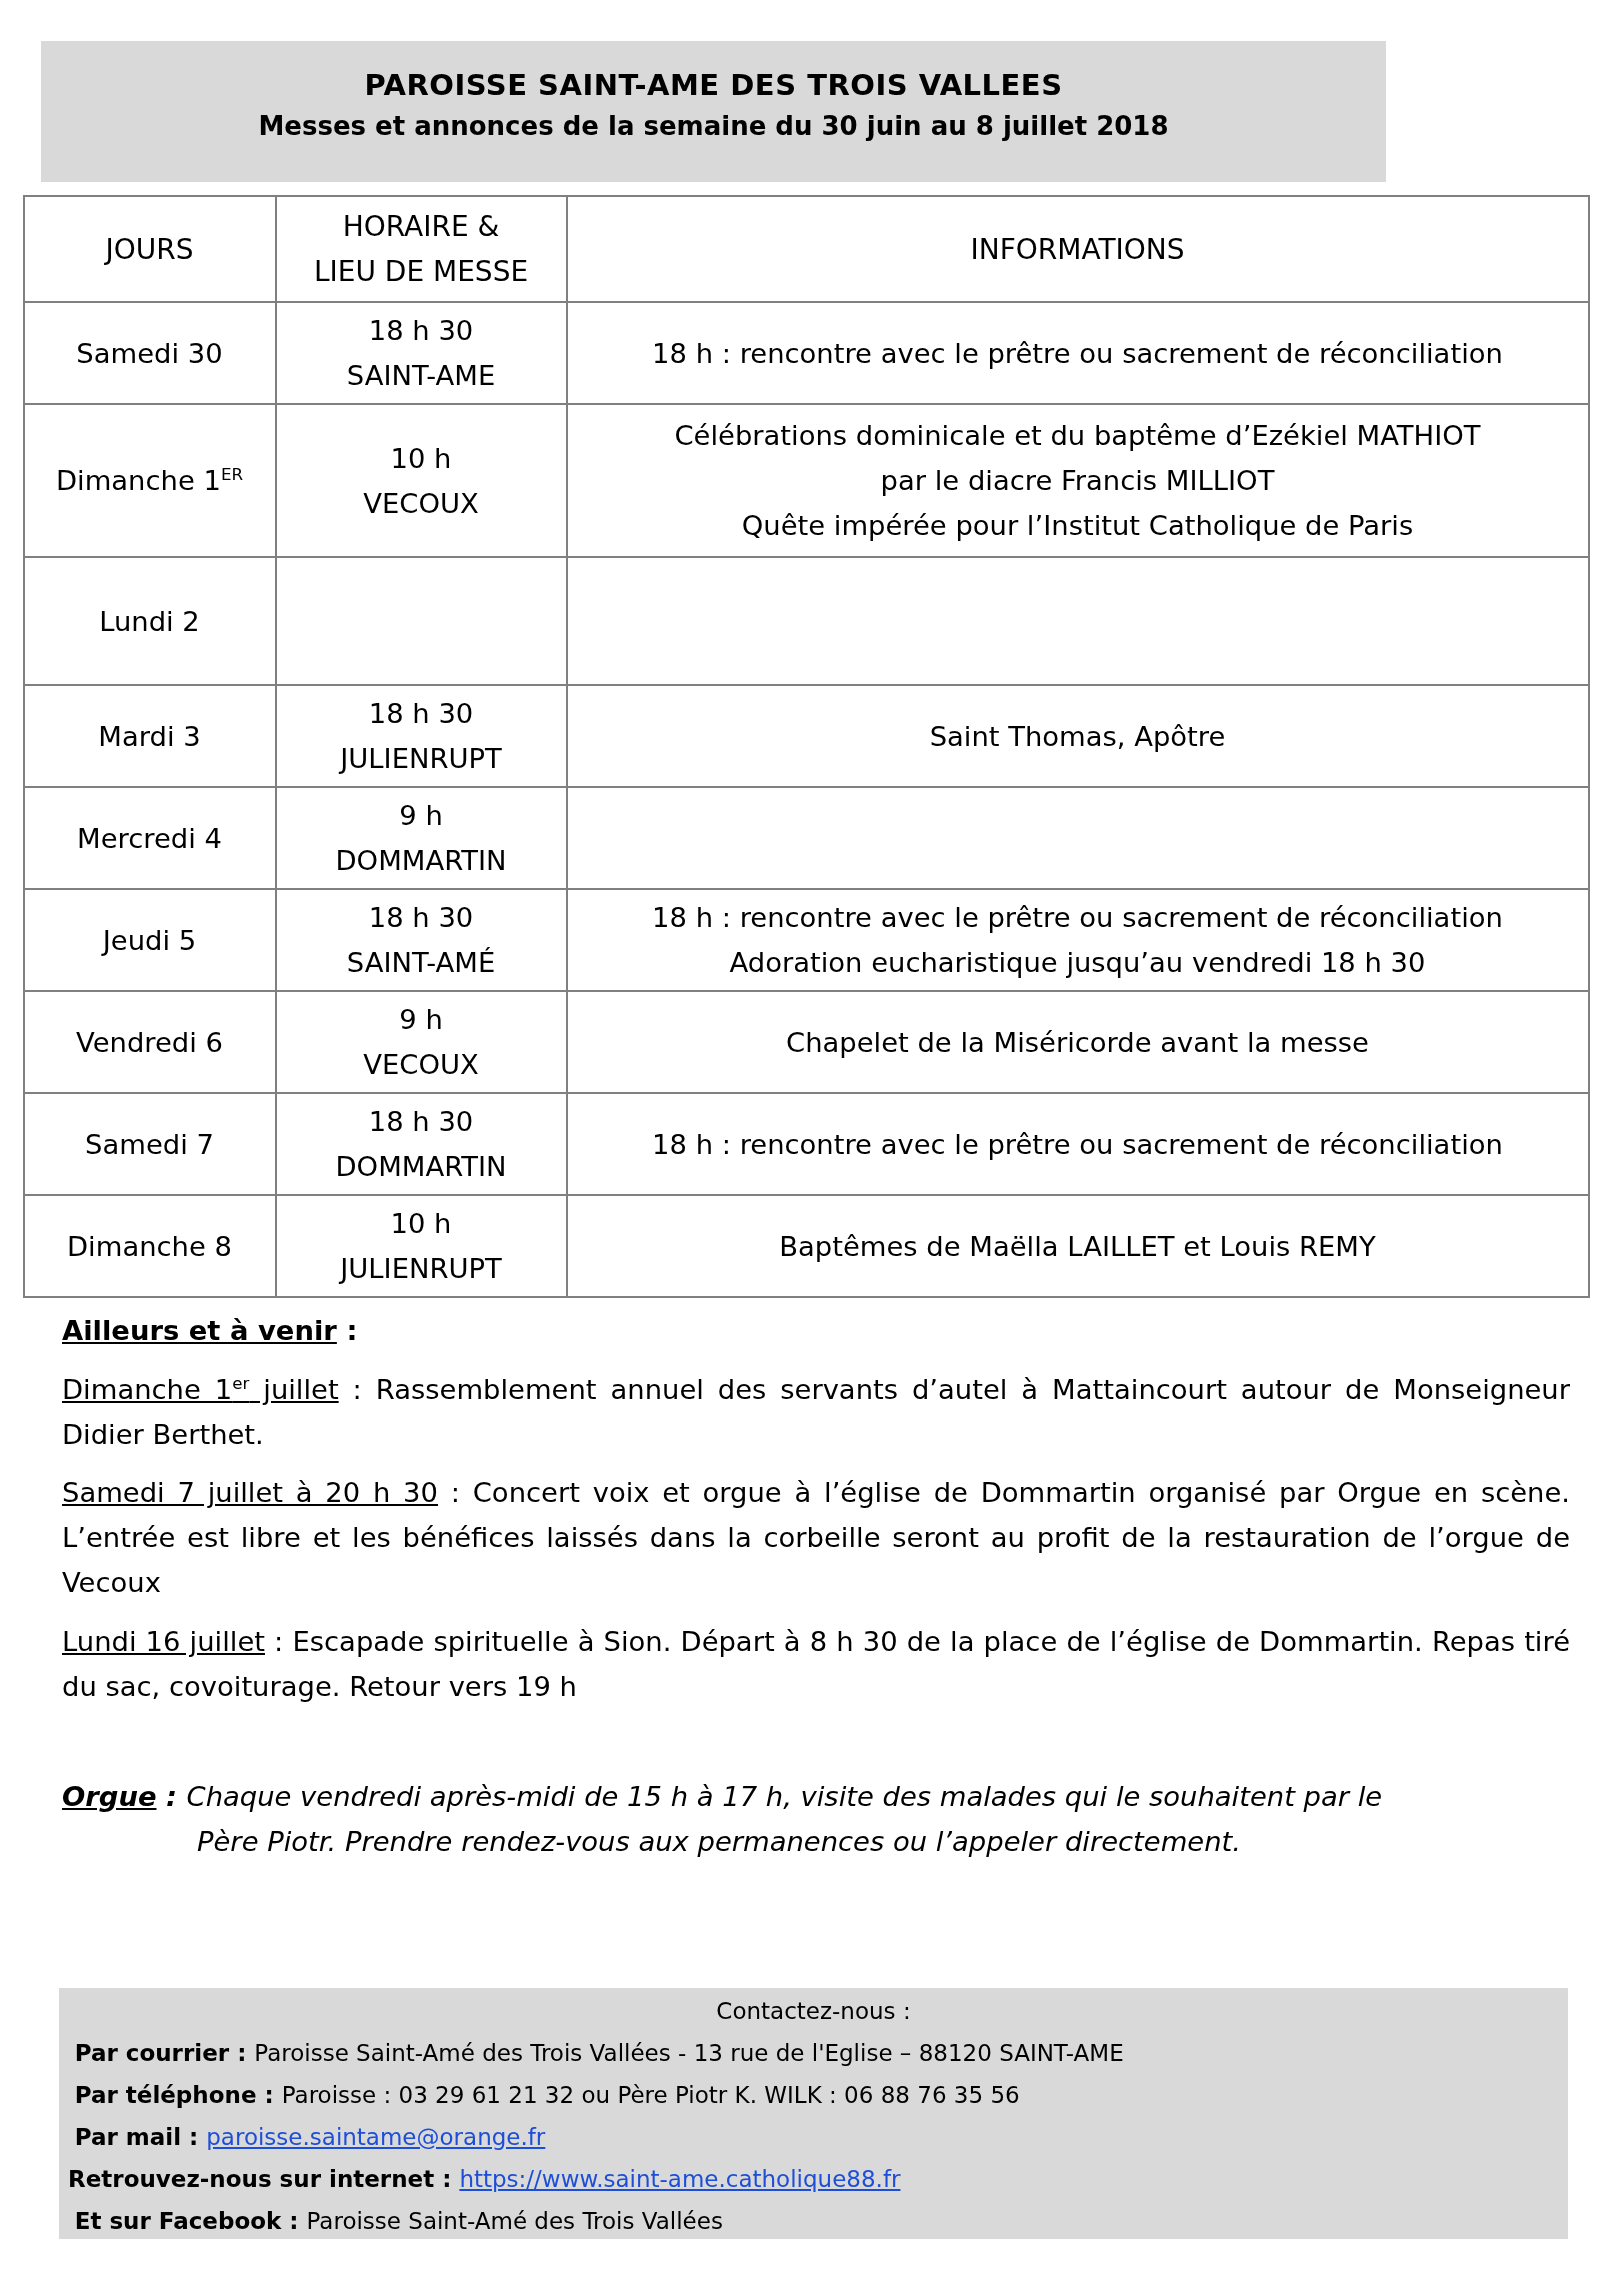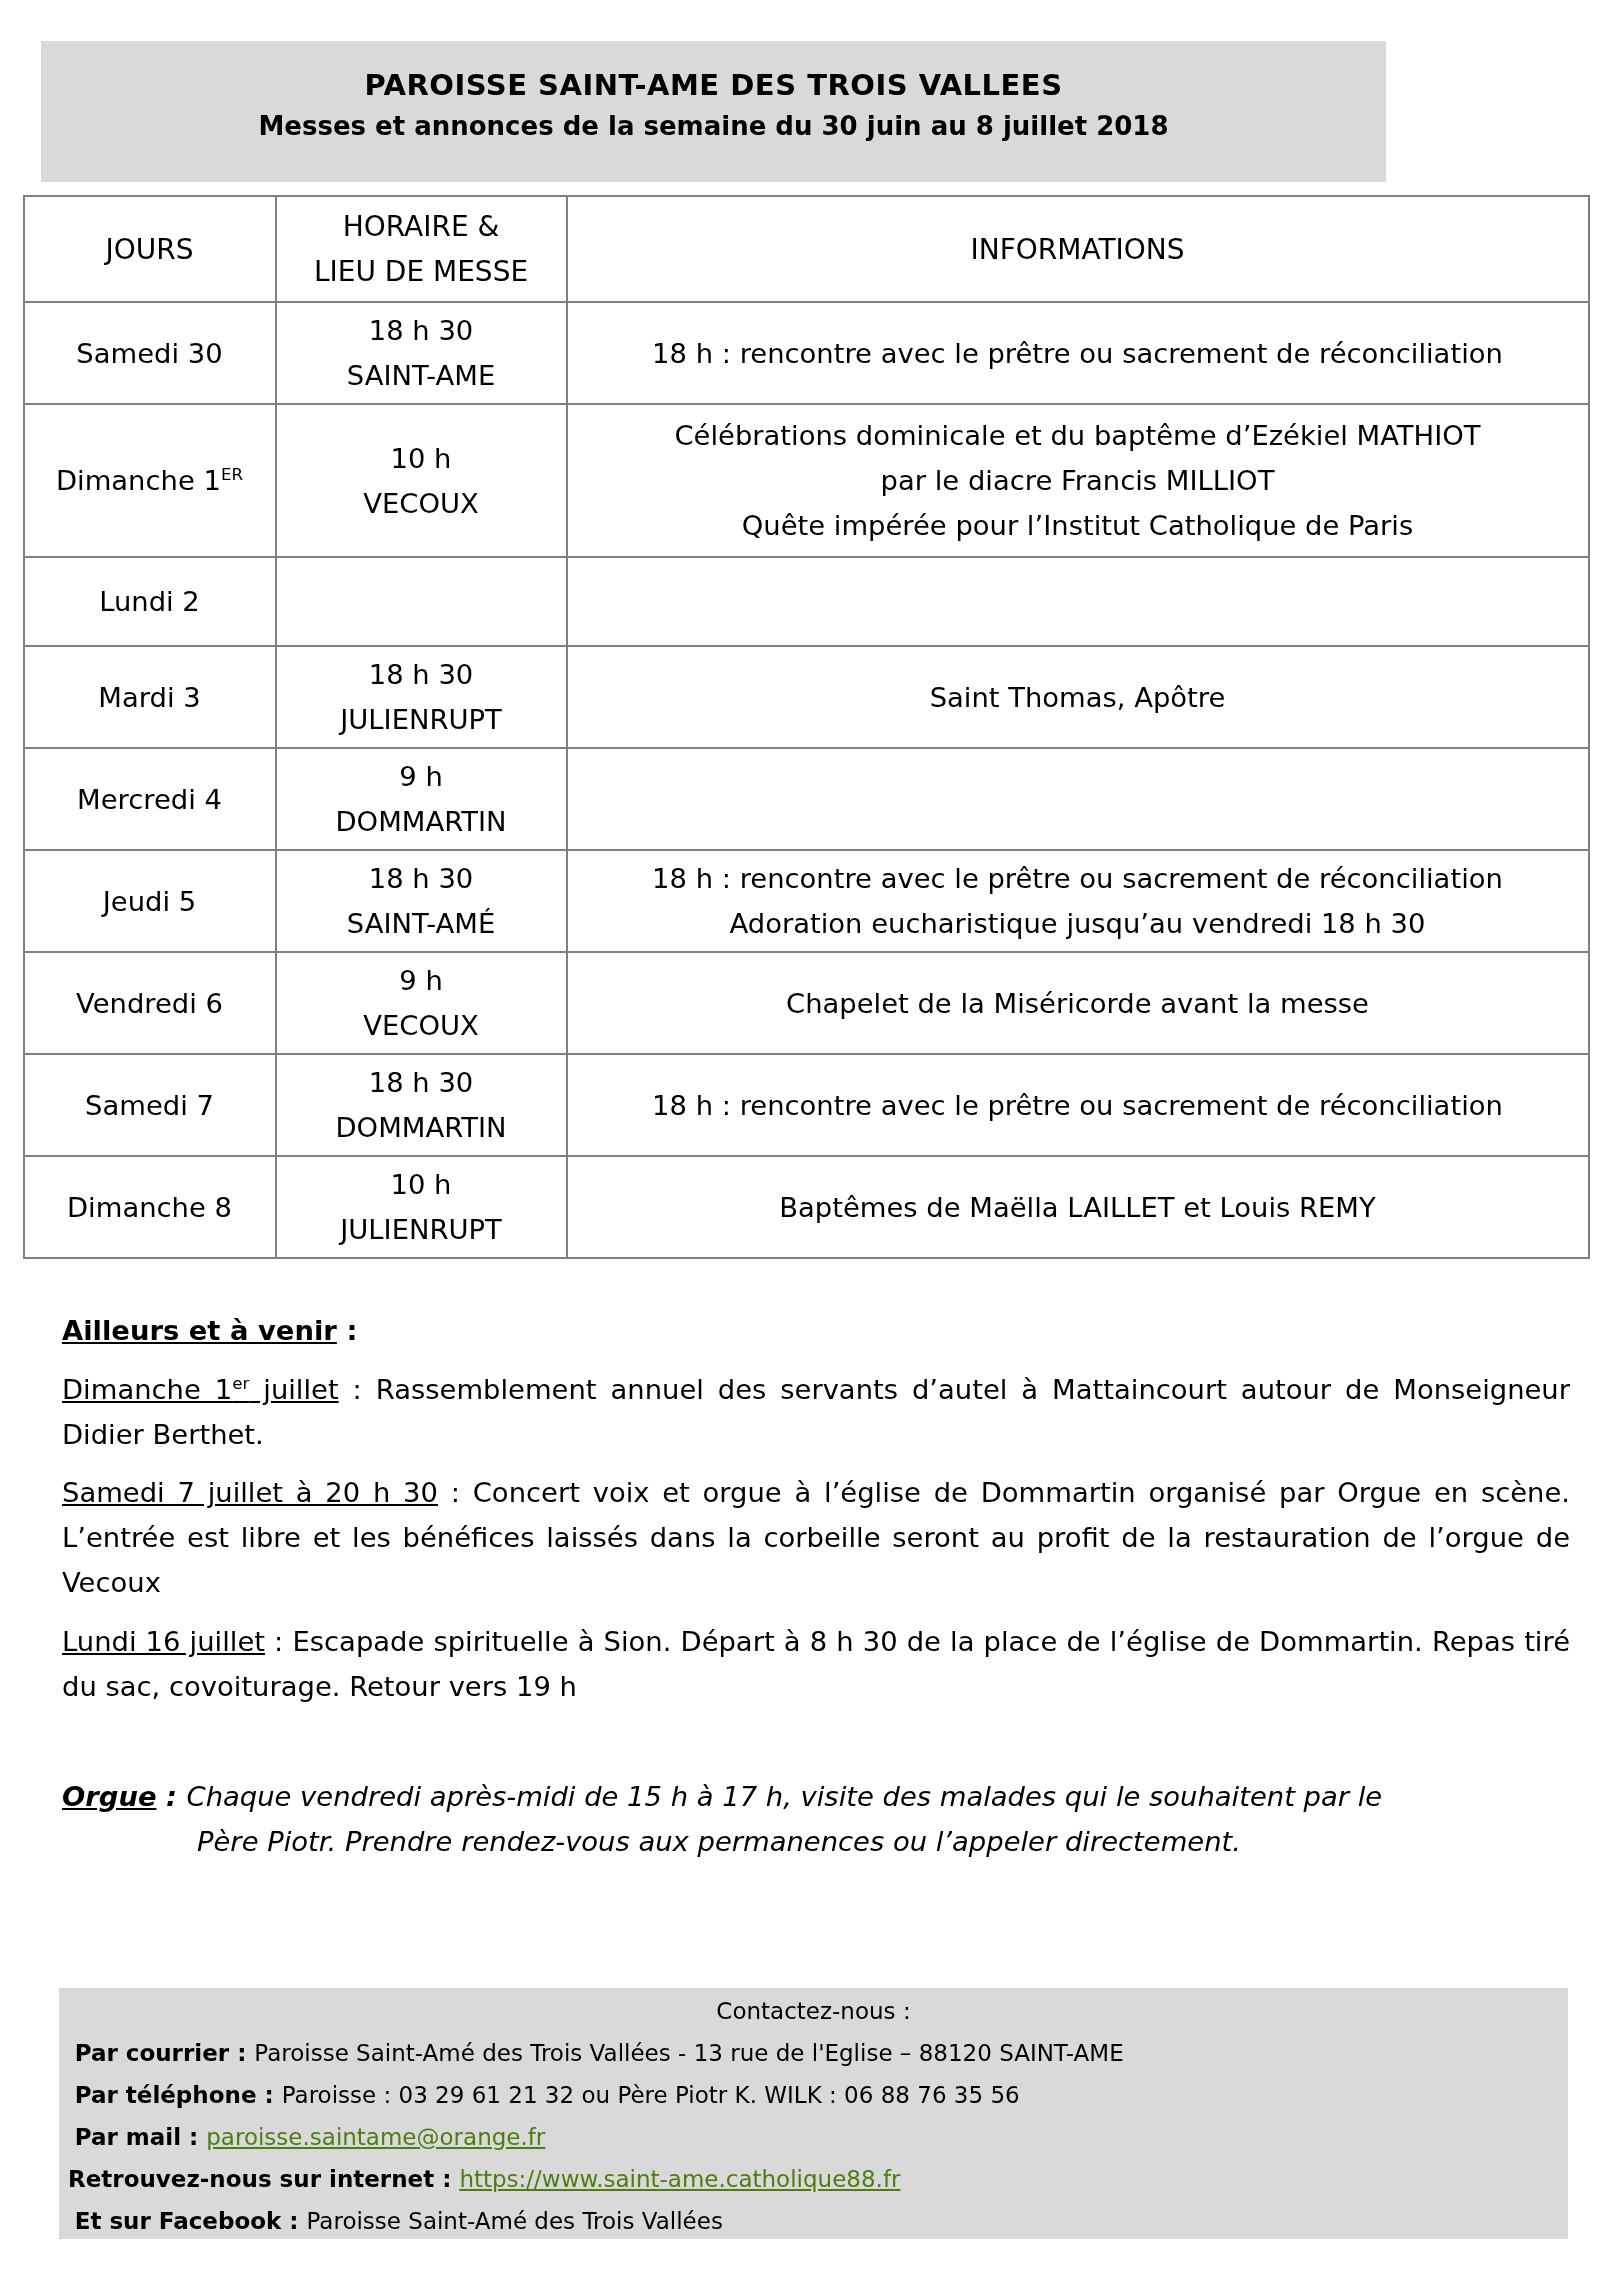--- a/index.html
+++ b/index.html
@@ -9,39 +9,39 @@
          background:#d9d9d9; text-align:center; }
   .title-band .t1 { font-weight:bold; font-size:29px; margin-top:27.4px; letter-spacing:0.5px; }
   .title-band .t2 { font-weight:bold; font-size:26px; margin-top:9px; }
 
   table.sched { position:absolute; left:22.5px; top:195px; width:1565px;
          border-collapse:collapse; table-layout:fixed; }
   table.sched td, table.sched th { border:2px solid #808080; text-align:center; vertical-align:middle;
          font-size:27.4px; line-height:45px; padding:0 3.9px; font-weight:normal; }
   table.sched th { font-weight:normal; font-size:28px; line-height:45px; }
   col.c1 { width:252px; } col.c2 { width:291px; } col.c3 { width:1022px; }
-  tr.h { height:106px; } tr.r2 { height:102px; } tr.r3 { height:153px; } tr.rL { height:89px; }
+  tr.h { height:106px; } tr.r2 { height:102px; } tr.r3 { height:153px; } tr.rL { height:128px; }
   sup { font-size:16.7px; line-height:0; }
 
   .annonces { position:absolute; left:62px; top:1308px; width:1508px; font-size:27.4px; line-height:45px; }
   .annonces .heading { font-weight:bold; }
   .annonces .u { text-decoration:underline; }
   .annonces p { margin:0 0 13.7px 0; text-align:justify; }
   .rappel { position:absolute; left:62px; top:1774px; width:1508px; font-size:27.4px; line-height:45px; }
   .rappel .lbl { font-weight:bold; font-style:italic; text-decoration:underline; }
   .rappel .txt { font-style:italic; }
   .rappel .l2 { padding-left:135px; font-style:italic; }
 
   .footer { position:absolute; left:59px; top:1988px; width:1509px; height:251px;
          background:#d9d9d9; font-size:23px; line-height:42px; }
   .footer .center { text-align:center; margin-top:2px; }
   .footer .line { padding-left:15.7px; white-space:nowrap; }
   .footer .line.tight { padding-left:9px; }
   .footer b { font-weight:bold; }
-  .footer a { color:#4d7c0f; text-decoration:underline; }
+  .footer a { color:#1d4ed8; text-decoration:underline; }
 </style>
 </head>
 <body>
 
 <div class="title-band">
   <div class="t1">PAROISSE SAINT-AME DES TROIS VALLEES</div>
   <div class="t2">Messes et annonces de la semaine du 30 juin au 8 juillet 2018</div>
 </div>
 
 <table class="sched">

